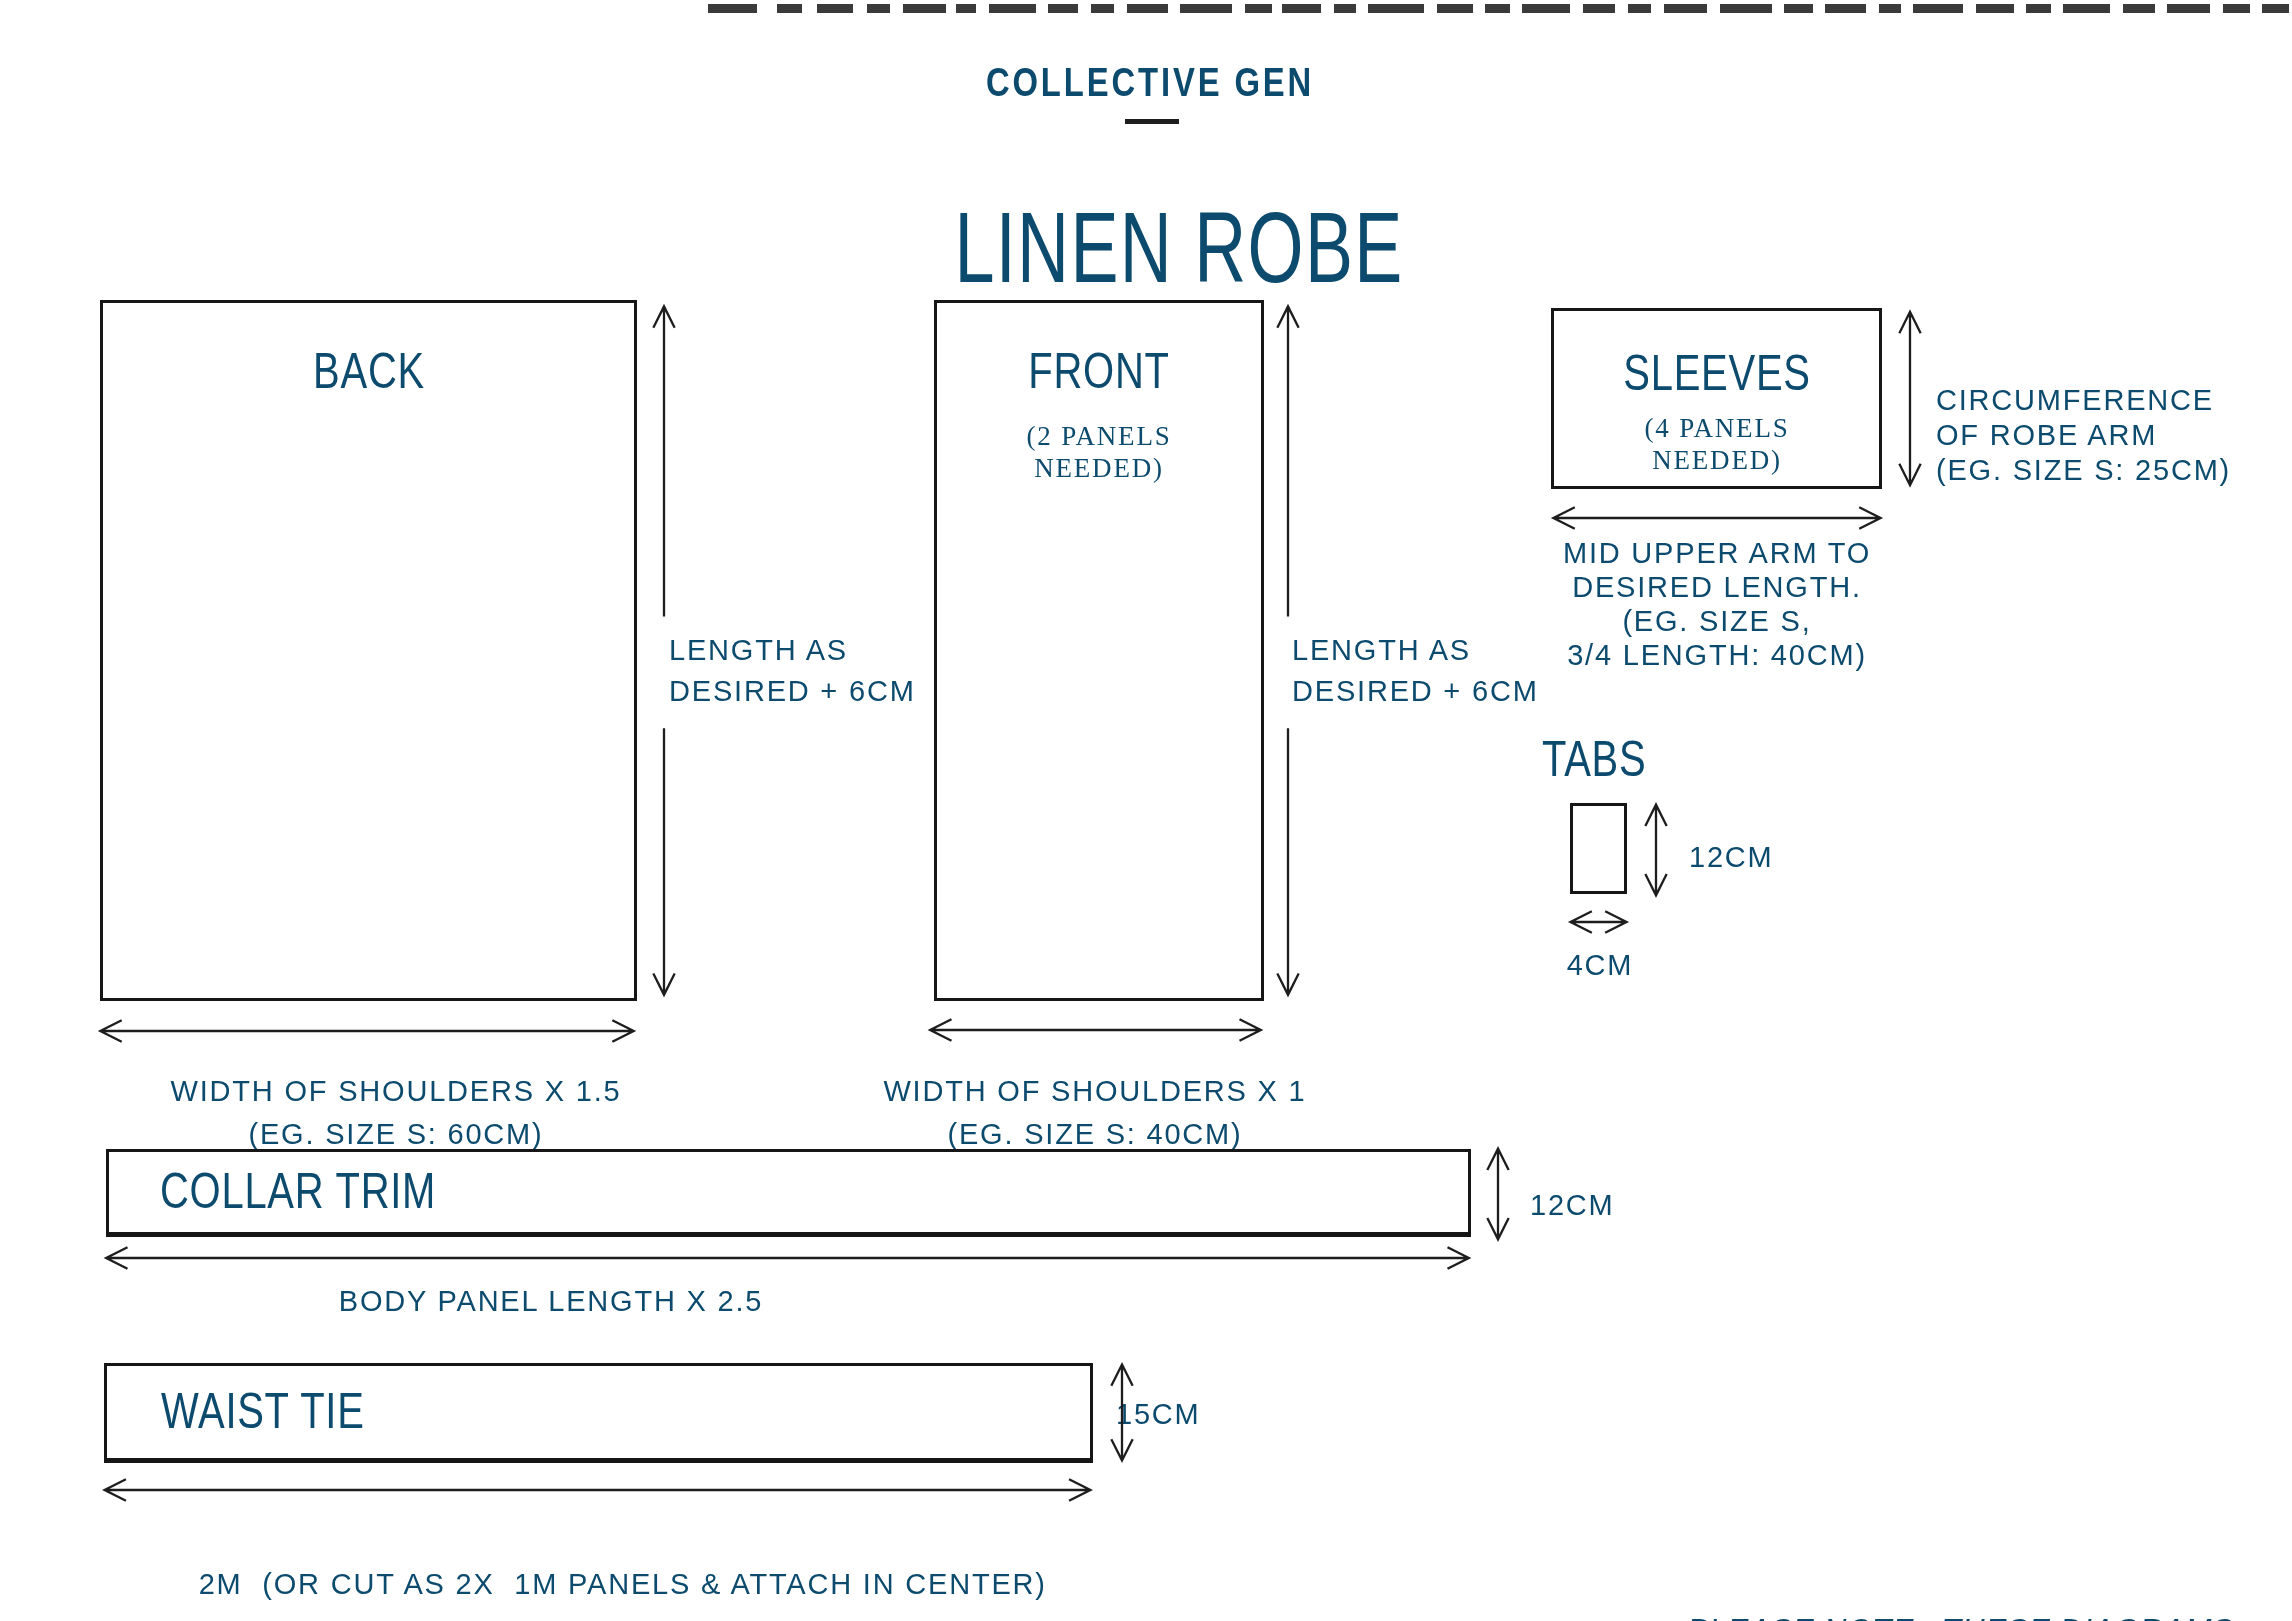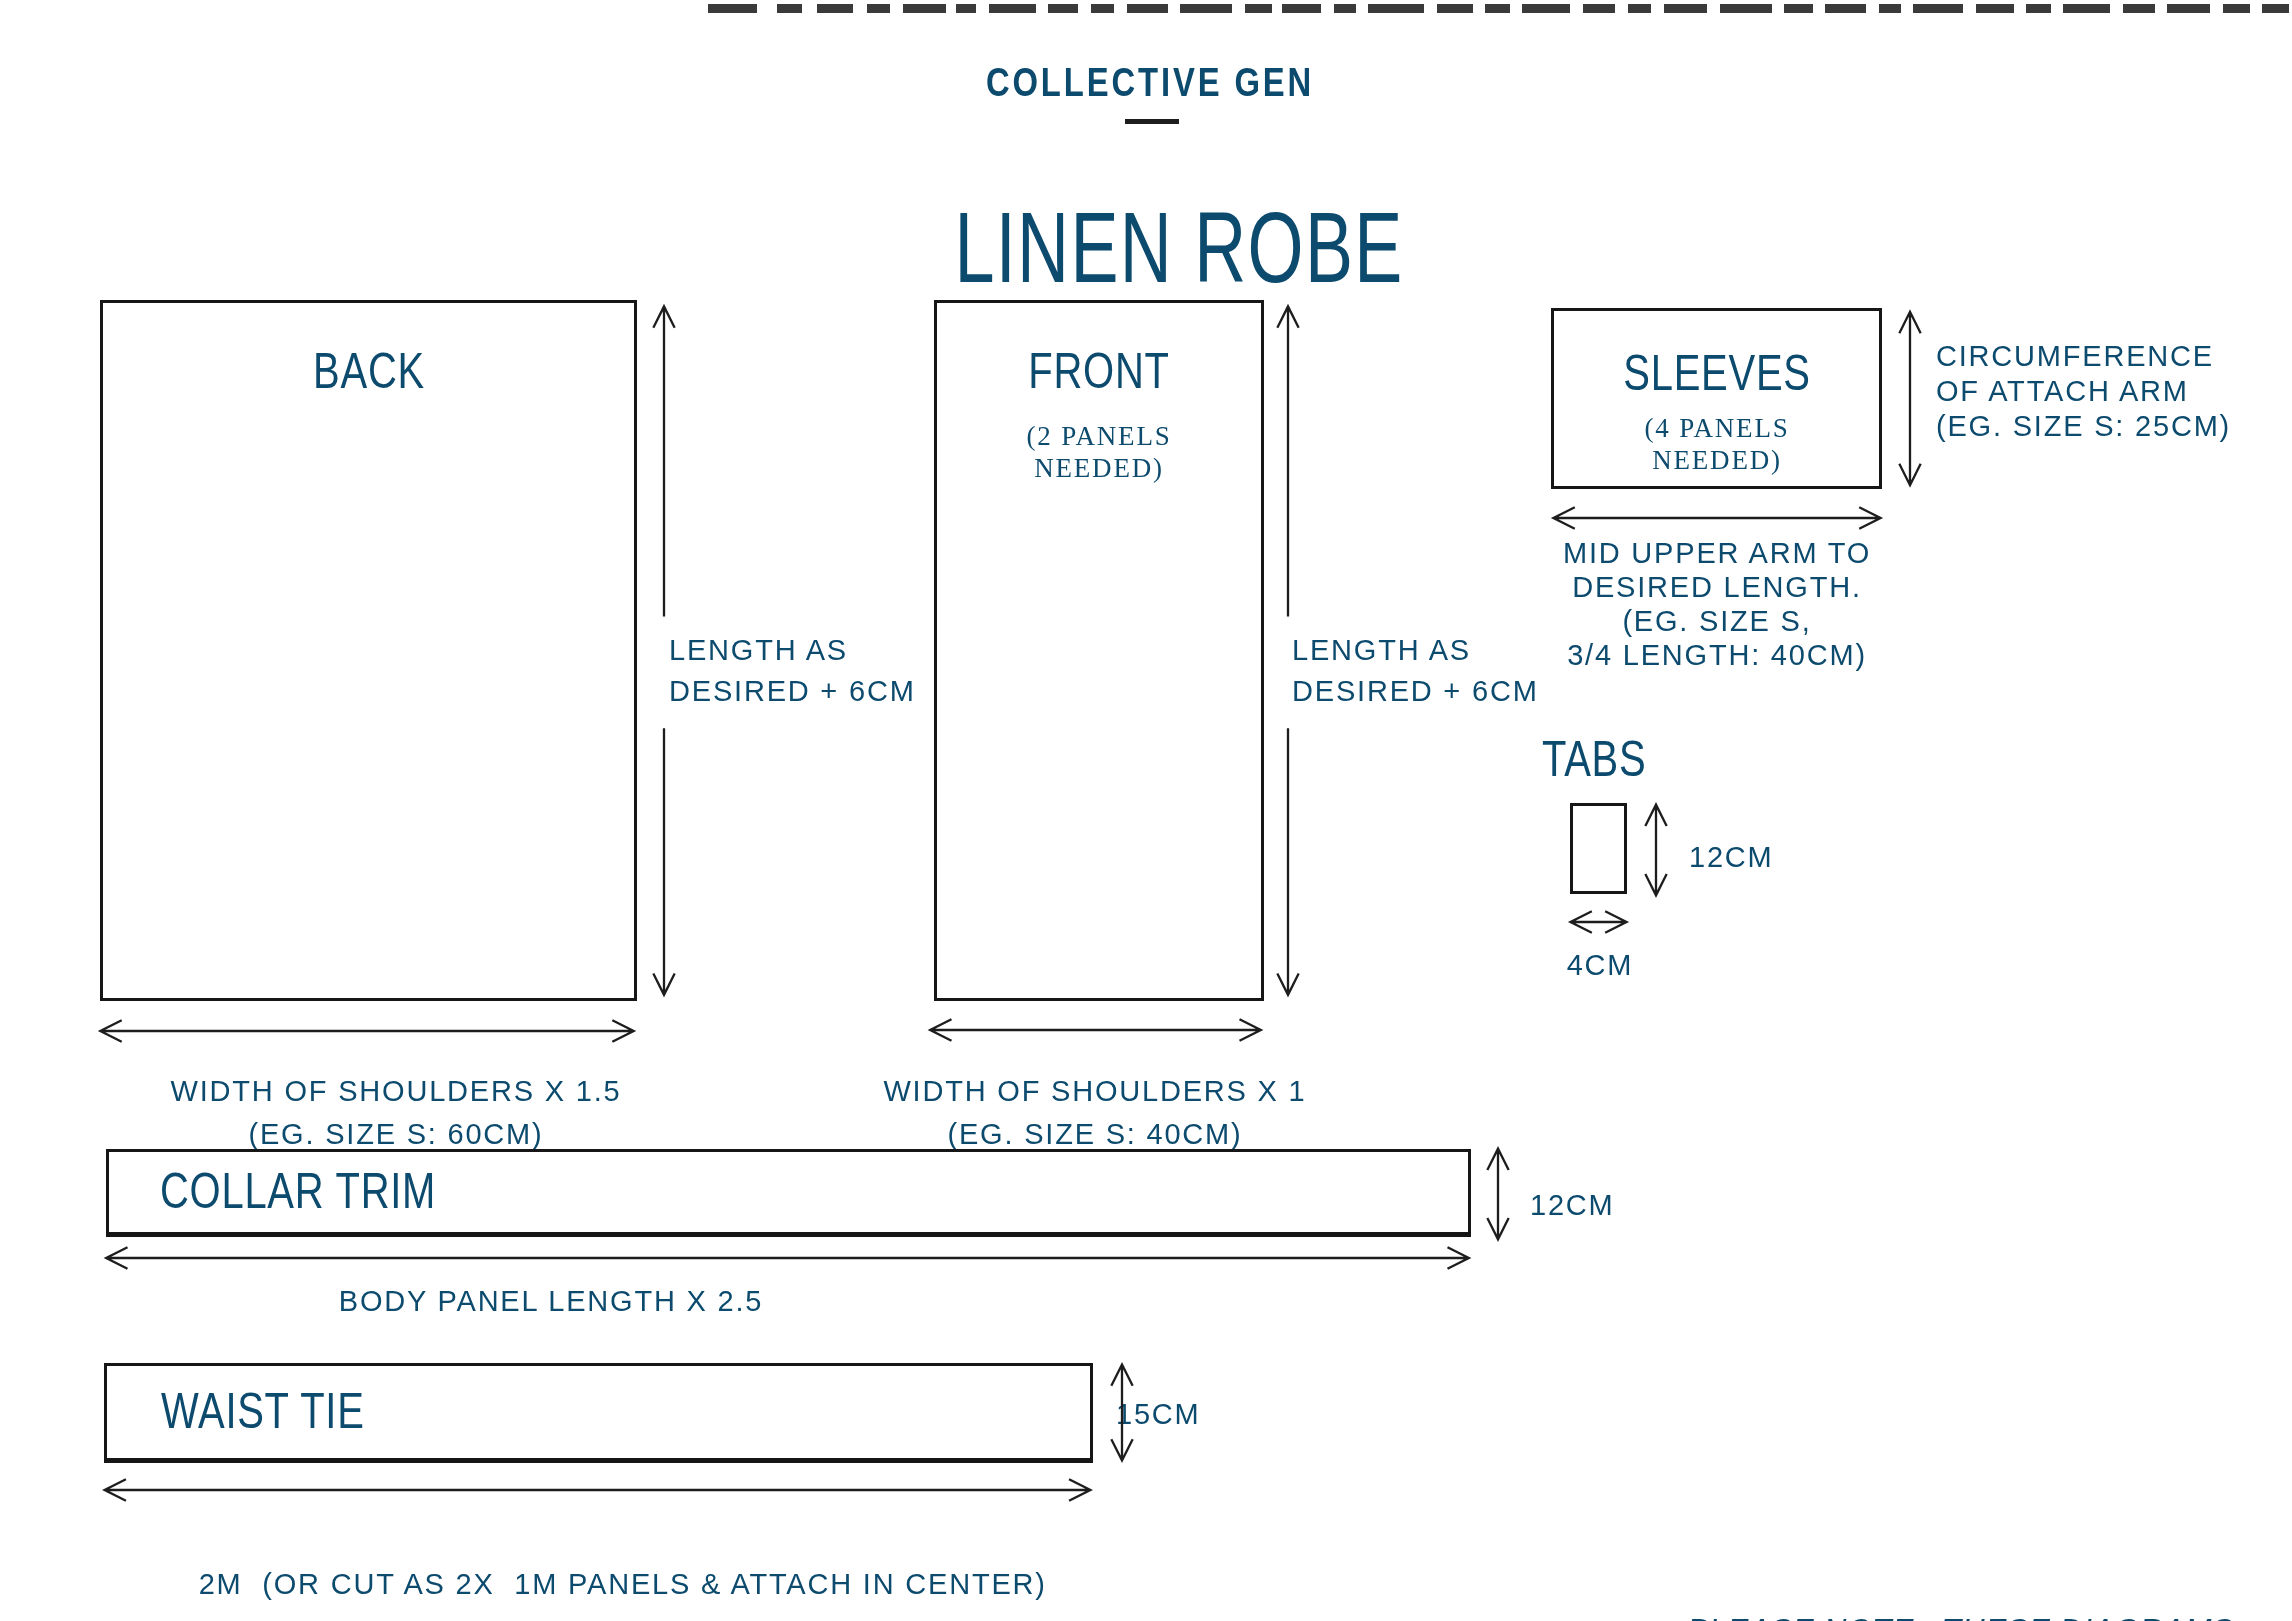--- a/index.html
+++ b/index.html
@@ -5,21 +5,21 @@
   html,body{margin:0;padding:0;background:#ffffff;}
   #canvas{
     position:relative;width:2293px;height:1621px;background:#ffffff;overflow:hidden;
     font-family:"Liberation Sans","DejaVu Sans",sans-serif;color:#1d1d1d;
   }
   .t{position:absolute;white-space:nowrap;color:#0c4a6e;}
   .ctr{transform:translateX(-50%);text-align:center;}
   .body{font-size:29px;letter-spacing:1.8px;line-height:41px;}
   .lh36{line-height:32px;font-size:27px;font-family:Liberation Serif, serif;}
   .lh38{line-height:34px;}
-  .lh39{line-height:35px;}
+  .lh39{line-height:35px;margin-top:44px;}
   .lh48{line-height:43px;text-align:center;}
   .ptitle{font-size:50px;letter-spacing:0.9px;}
   .ptitle>span{display:inline-block;transform:scaleX(0.8);transform-origin:center center;}
   .ptitle.left-scale>span{transform-origin:left center;}
   .brand{font-size:41px;font-weight:700;letter-spacing:3.6px;}
   .brand>span{display:inline-block;transform:scaleX(0.8);transform-origin:center center;}
   .big-title{font-size:100px;letter-spacing:1.8px;font-weight:400;}
   .big-title>span{display:inline-block;transform:scaleX(0.72);transform-origin:center center;}
   .note{font-size:32px;font-style:italic;letter-spacing:0.4px;line-height:45px;white-space:pre-wrap;}
   .pre{white-space:pre-wrap;}
@@ -109,21 +109,21 @@
   <div class="rect" style="left:1551px;top:308px;width:331px;height:181px"></div>
   <div class="t ptitle ctr" style="left:1717px;top:344px">
     <span>SLEEVES</span>
   </div>
   <div class="t body ctr lh36" style="left:1717px;top:412px">
     <div>(4 PANELS</div>
     <div>NEEDED)</div>
   </div>
   <div class="t body lh39" style="left:1936px;top:339px">
     <div>CIRCUMFERENCE</div>
-    <div>OF ATTACH ARM</div>
+    <div>OF ROBE ARM</div>
     <div>(EG. SIZE S: 25CM)</div>
   </div>
   <div class="t body ctr lh38" style="left:1717px;top:536px">
     <div>MID UPPER ARM TO</div>
     <div>DESIRED LENGTH.</div>
     <div>(EG. SIZE S,</div>
     <div>3/4 LENGTH: 40CM)</div>
   </div>
 
   <div class="t ptitle left-scale" style="left:1542px;top:730px">

